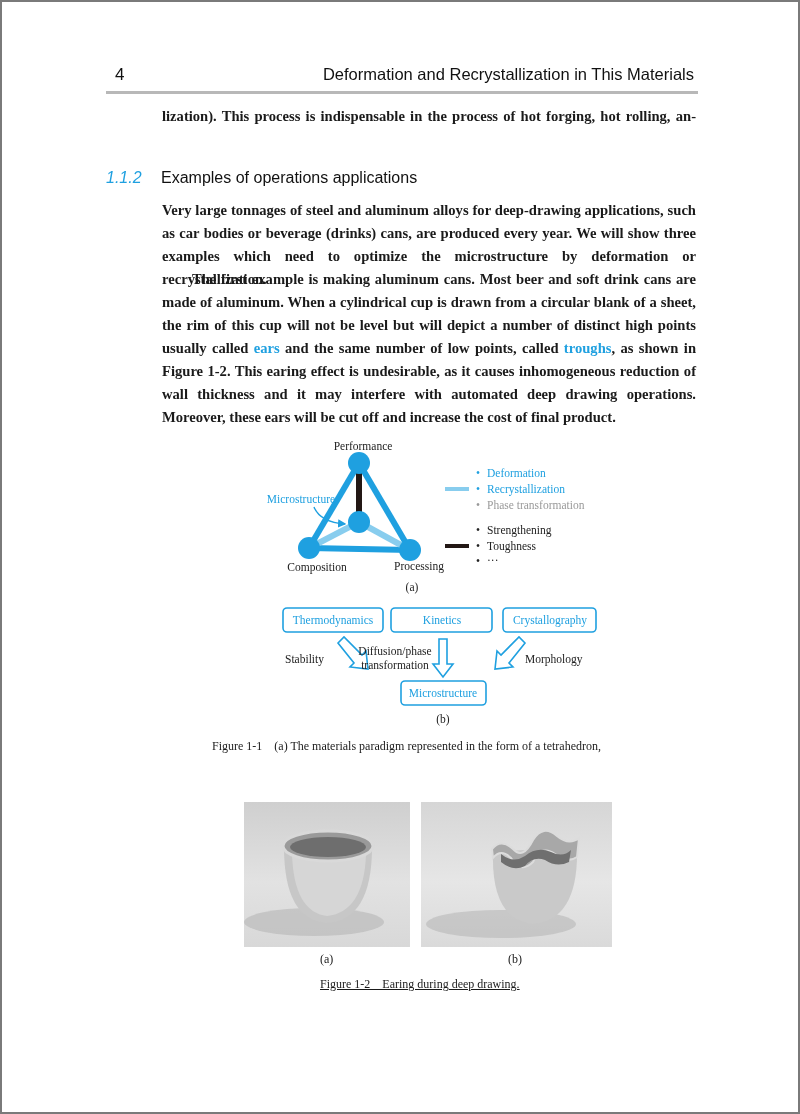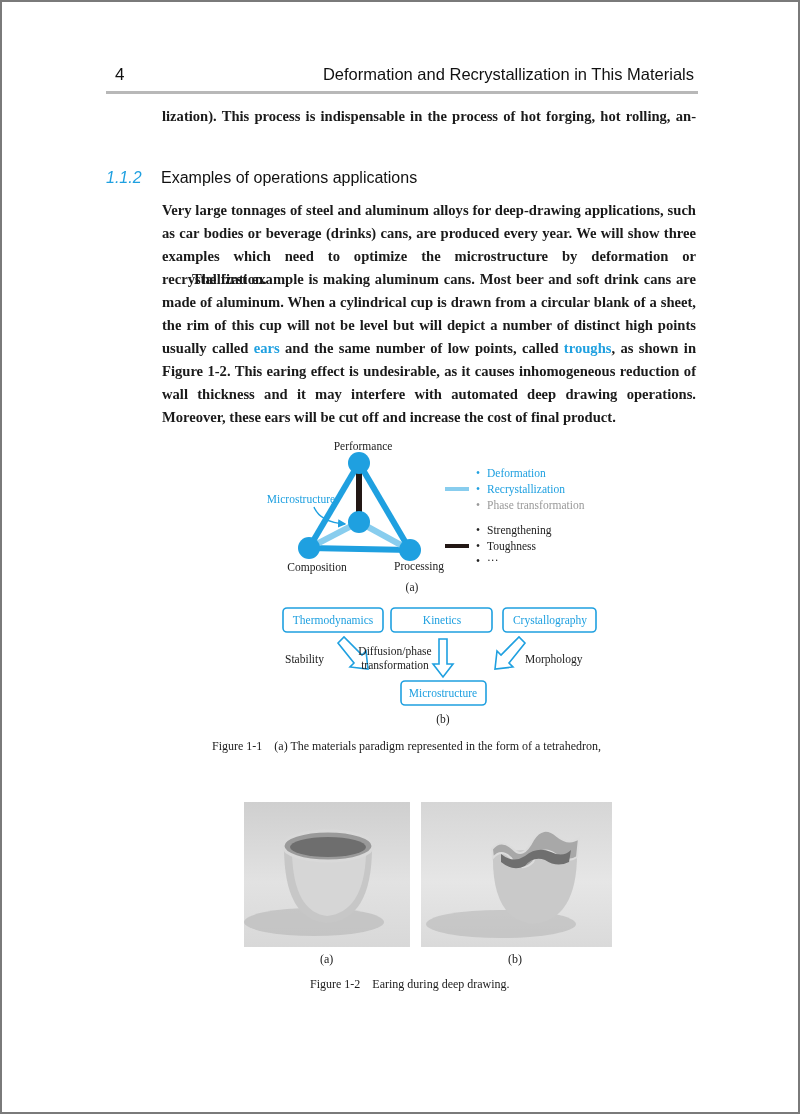--- a/index.html
+++ b/index.html
@@ -143,15 +143,15 @@
     <svg width="191" height="145" viewBox="0 0 191 145">
       <ellipse cx="80" cy="122" rx="75" ry="14" fill="#b8b8b8" opacity="0.6"></ellipse>
       <path d="M72,50 Q70,118 112,122 Q158,118 156,45 Z" fill="#c9c9c9"></path>
       <path d="M71,47 Q80,36 92,47 Q102,58 112,38 Q122,22 136,34 Q148,44 158,36 L156,55 Q146,62 134,52 Q120,42 112,60 Q100,72 90,56 Q80,46 72,56 Z" fill="#a8a8a8" stroke="#dcdcdc" stroke-width="2"></path>
       <path d="M80,52 Q92,62 104,54 Q116,44 130,50 Q142,56 150,48 L148,60 Q136,66 124,58 Q112,54 104,64 Q92,70 80,60 Z" fill="#6f6f6f"></path>
     </svg>
   </div>
 
   <div class="cap serif" style="left:318px; top:947px;">(a)</div>
   <div class="cap serif" style="left:506px; top:947px;">(b)</div>
-  <div class="cap serif" style="left:308px; top:972px; white-space:pre;">Figure 1-2    Earing during deep drawing.</div>
+  <div class="cap serif" style="left:318px; top:972px; white-space:pre;text-decoration:underline;">Figure 1-2    Earing during deep drawing.</div>
 
 </div>
 
 </body></html>

